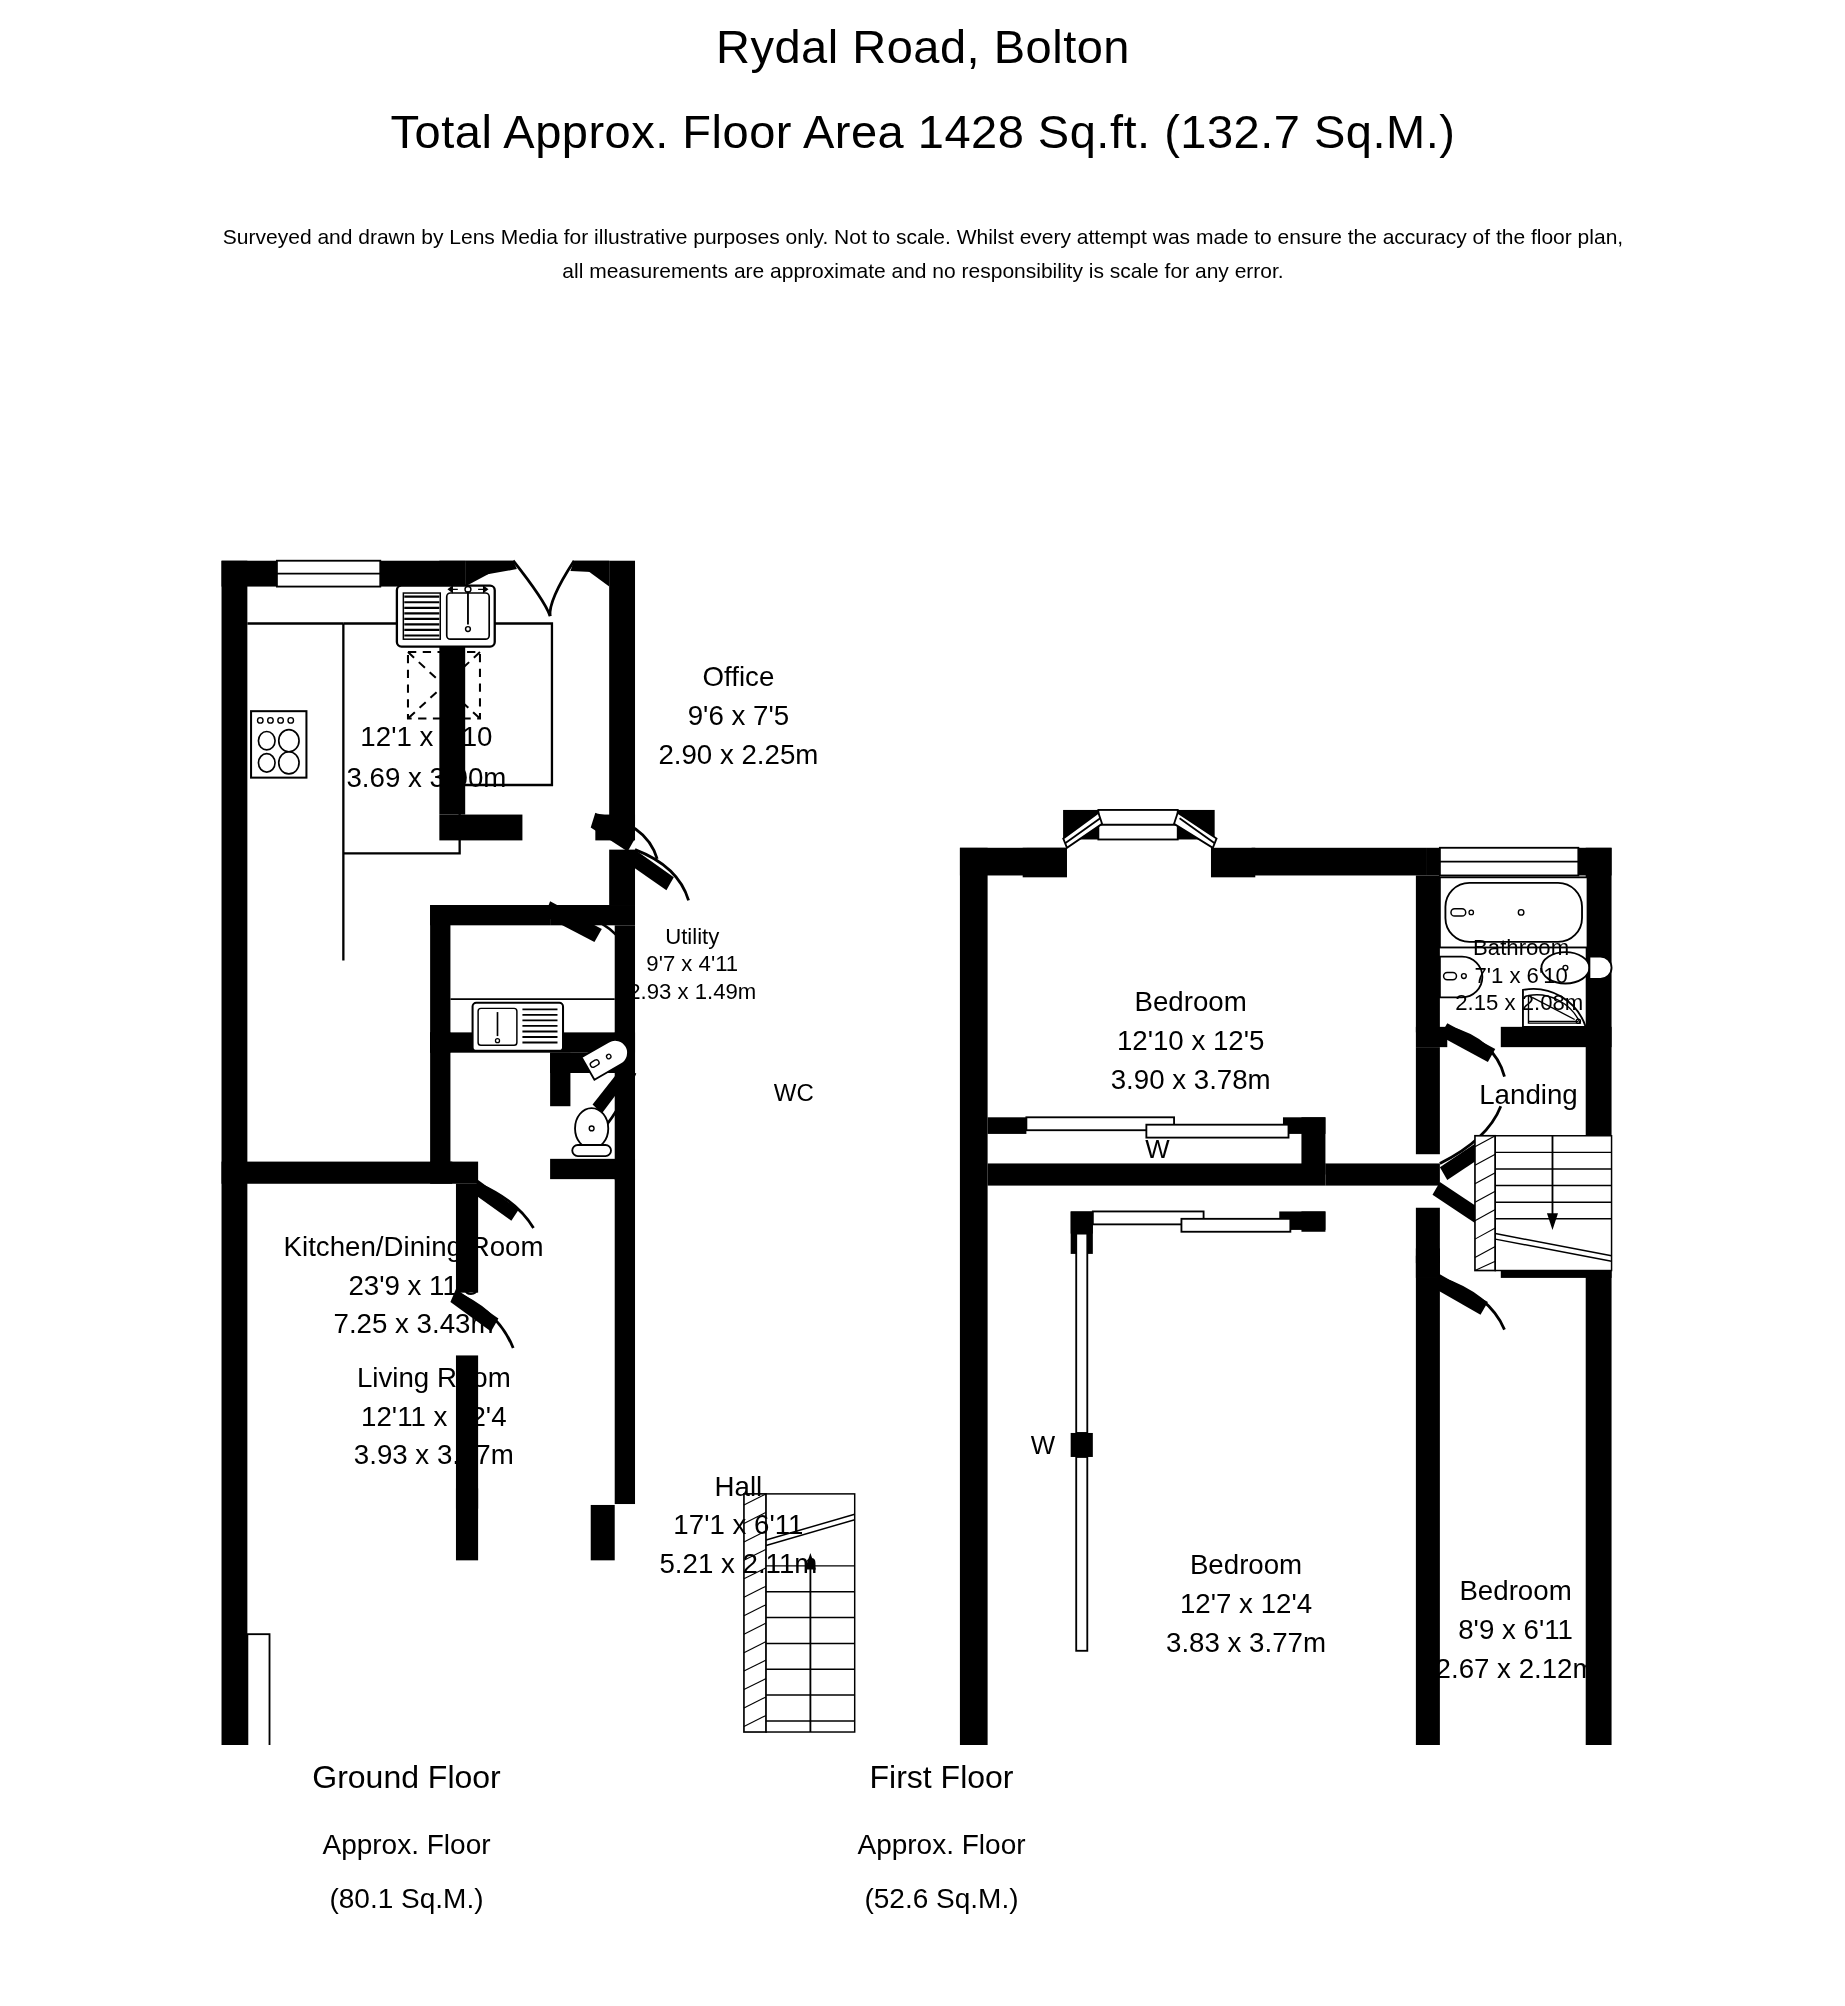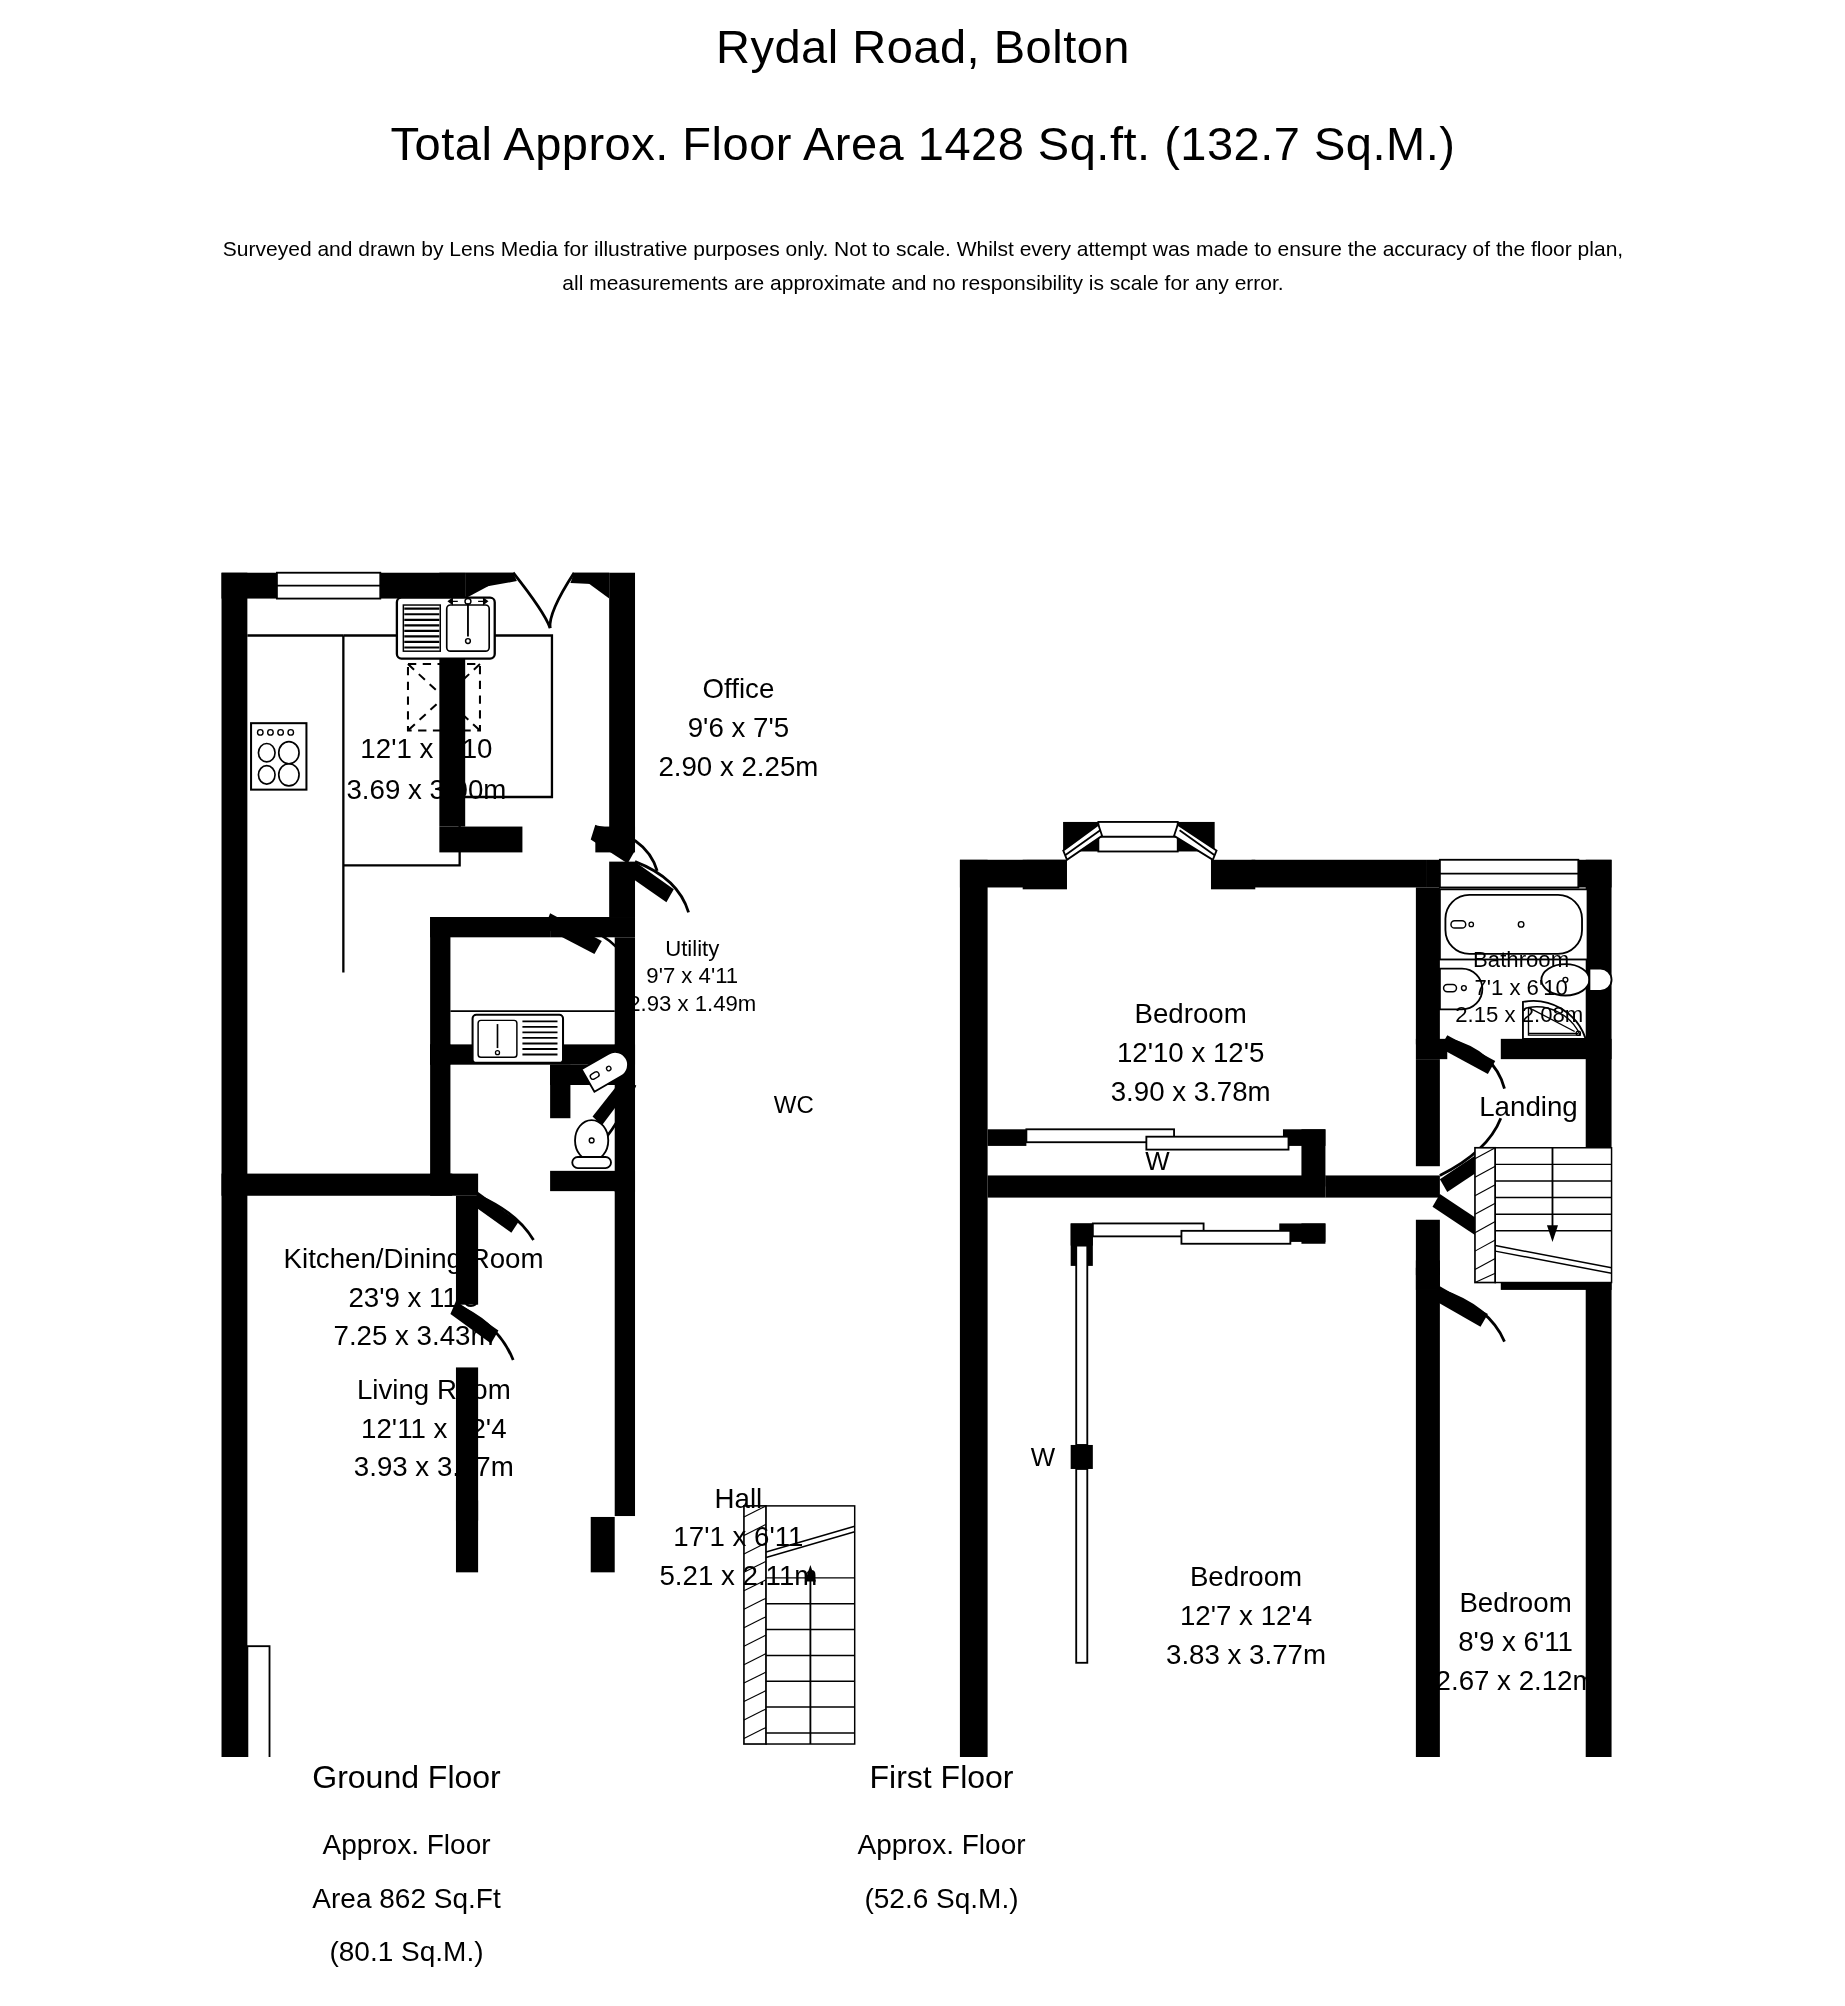--- a/index.html
+++ b/index.html
@@ -11,21 +11,21 @@
     position:relative;
     overflow:hidden;
   }
   .header{ text-align:center; }
   .title{
     font-size:47px; font-weight:400; letter-spacing:0.5px;
     margin:0; padding-top:20px; line-height:1.16;
   }
   .subtitle{
     font-size:47px; font-weight:400; letter-spacing:0.5px;
-    margin:16px; padding-top:26px; line-height:1.16;
+    margin:4px; padding-top:26px; line-height:1.16;
   }
   .disclaimer{
     font-size:21px; line-height:1.62; margin:17px;
     padding-top:44px; text-align:center;
   }
   .plan-wrap{ position:relative; width:1846px; height:1440px; }
   svg.plan{ display:block; }
   .footers{
     position:absolute; left:0; top:1758px; width:1672px; height:240px;
   }
@@ -520,21 +520,20 @@
     </g>
   </g>
 
 </svg>
 </div>
 
 <div class="footers">
   <div class="floor-foot foot-gf">
     <p class="foot-title">Ground Floor</p>
     <p class="foot-line">Approx. Floor</p>
-    <p class="foot-line">Area 862 Sq.Ft</p>
     <p class="foot-line">(80.1 Sq.M.)</p>
   </div>
   <div class="floor-foot foot-ff">
     <p class="foot-title">First Floor</p>
     <p class="foot-line">Approx. Floor</p>
     <p class="foot-line">(52.6 Sq.M.)</p>
   </div>
 </div>
 
 

